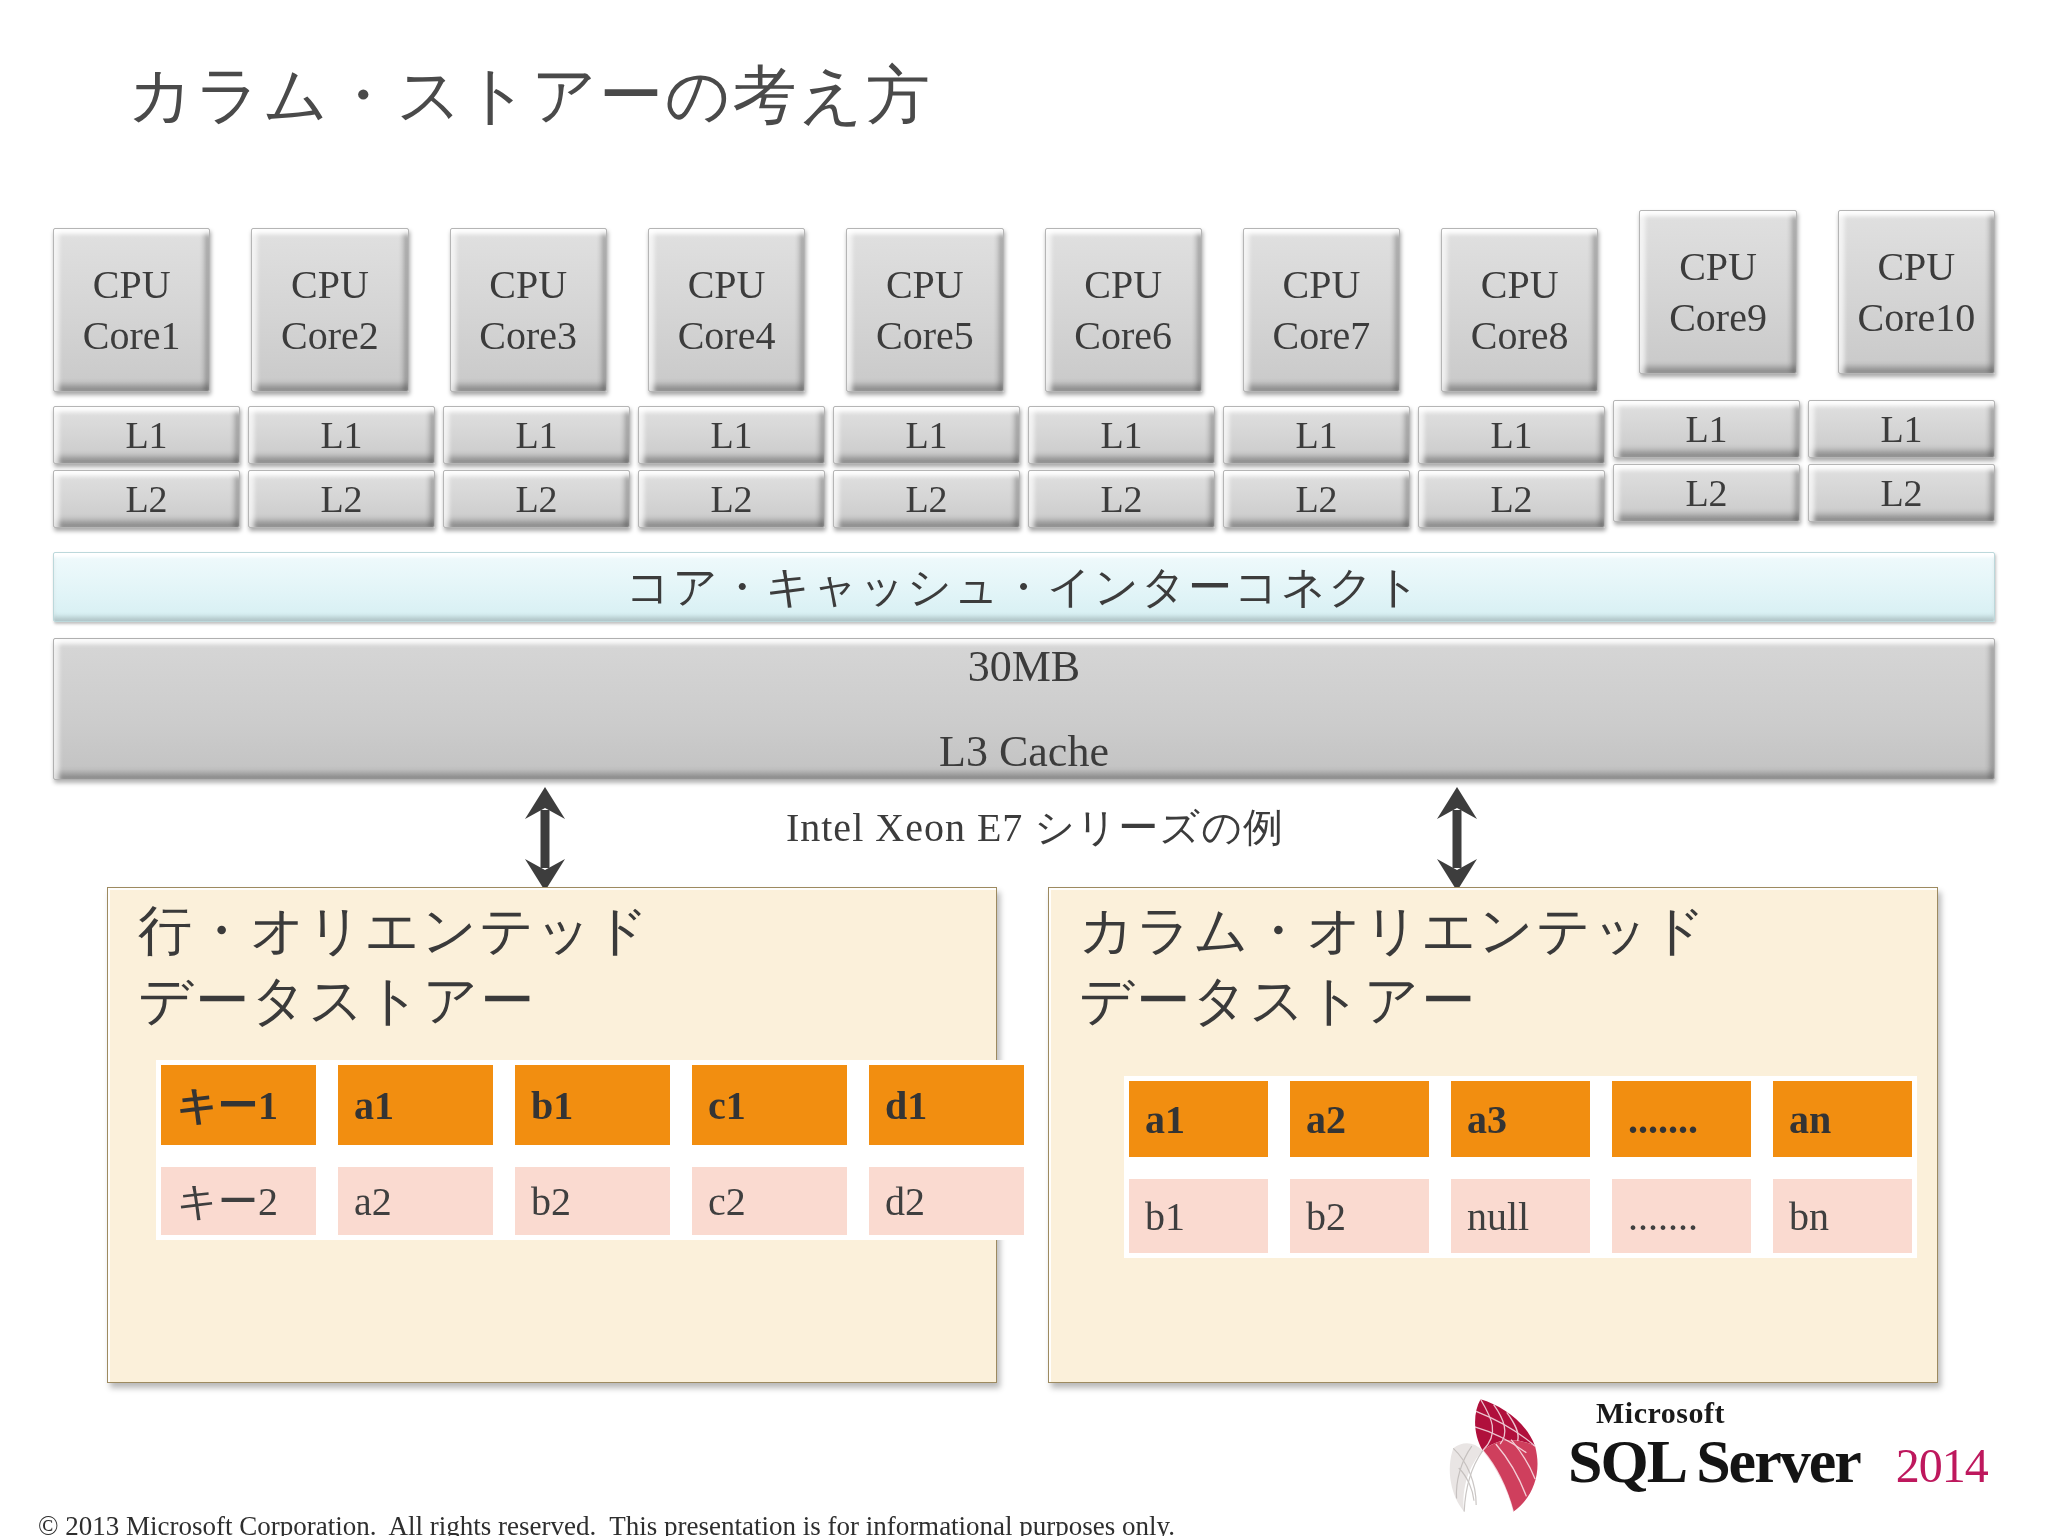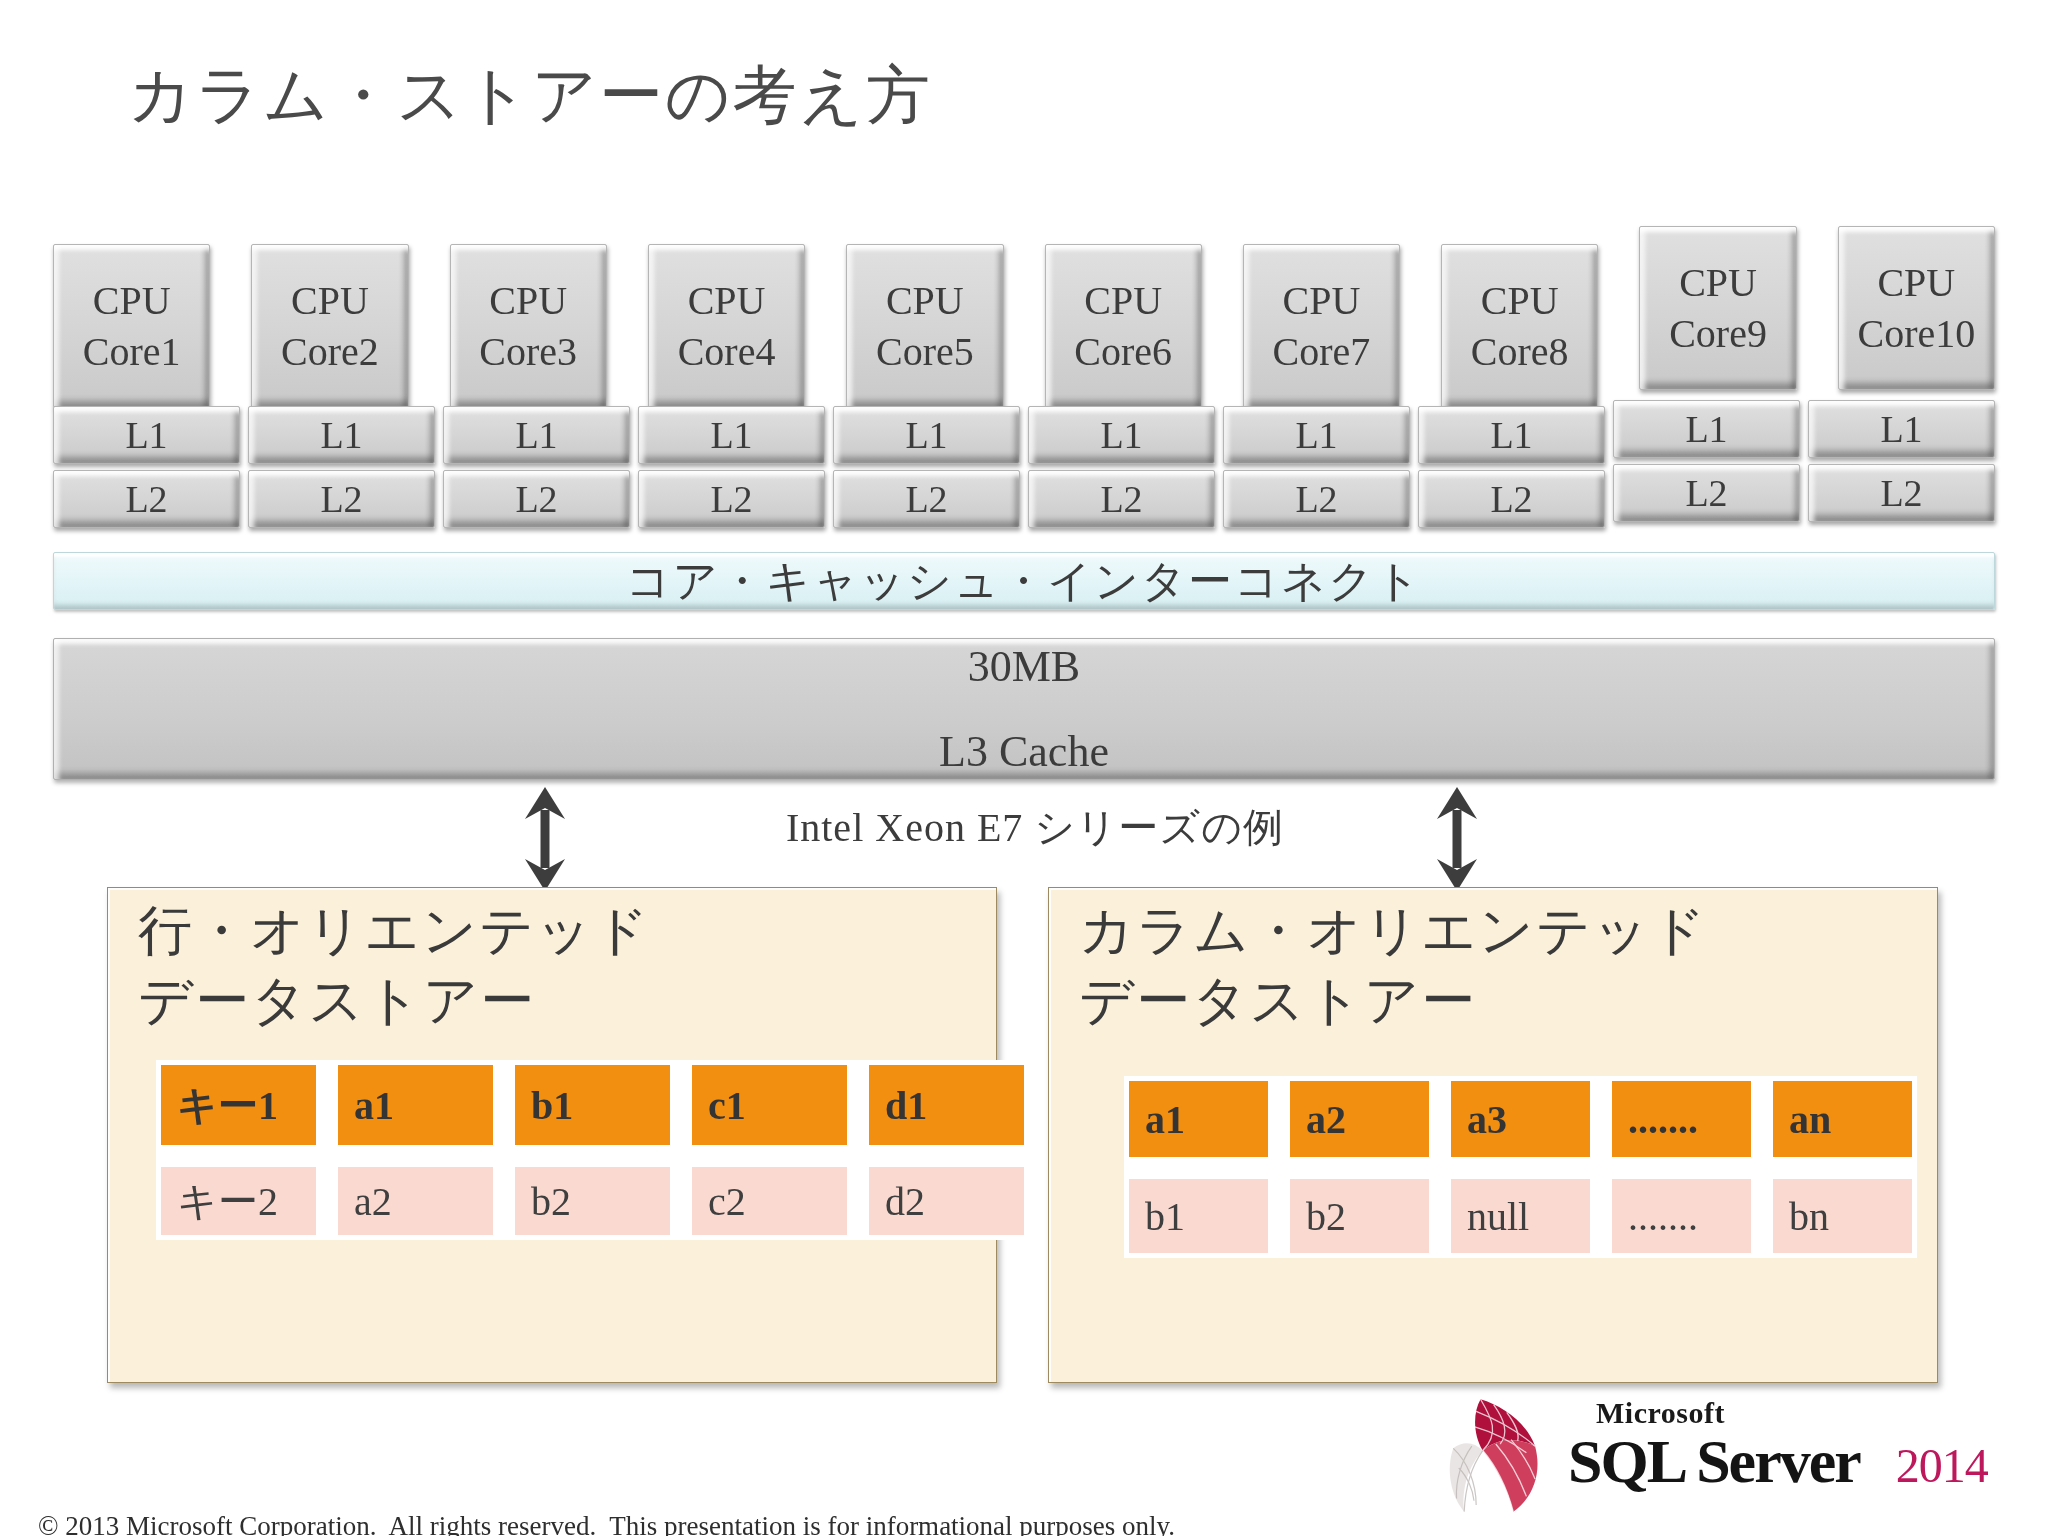--- a/index.html
+++ b/index.html
@@ -9,42 +9,42 @@
     overflow:hidden; font-family:Liberation Serif, serif;
     color:#3f3f3f; margin:0 auto;
   }
   .title {
     position:absolute; left:128px; top:52px; font-size:64px; font-weight:400;
     color:#4a4a4a; letter-spacing:2px; white-space:nowrap;
   }
   
   .grid-row { position:absolute; left:53px; width:1942px; display:grid;
     grid-template-columns:repeat(10,1fr); column-gap:8px; }
-  .row-cpu { top:244px; height:146px;gap:41px; }
+  .row-cpu { top:228px; height:146px;gap:41px; }
   .row-l1  { top:406px; height:58px; }
   .row-l2  { top:470px; height:58px; }
   .bevel {
     background:linear-gradient(180deg,#e0e0e0 0%,#d4d4d4 55%,#c9c9c9 100%);
     border:1px solid #b5b5b5; border-radius:2px;
     box-shadow:
       inset 0 7px 4px -2px rgba(255,255,255,.95),
       inset 7px 0 4px -2px rgba(255,255,255,.75),
       inset -7px 0 5px -2px rgba(0,0,0,.22),
       inset 0 -8px 6px -2px rgba(0,0,0,.30),
       1px 3px 4px rgba(0,0,0,.35);
   }
   .cpu-box { display:flex; flex-direction:column; align-items:center;
     justify-content:center; font-size:40px; line-height:1.28; color:#3c3c3c; }
   .cache-box { display:flex; align-items:center; justify-content:center;
     font-size:38px; color:#3c3c3c; }
   .up18 { position:relative; top:-18px; height:164px; }
   .up6  { position:relative; top:-6px; }
   
   .interconnect {
-    position:absolute; left:53px; top:552px; width:1942px; height:58px;
+    position:absolute; left:53px; top:552px; width:1942px; height:70px;
     background:linear-gradient(180deg,#f0fafc 0%,#e1f4f7 60%,#d6eff2 100%);
     border:1px solid #bcd8db; border-radius:2px;
     box-shadow: inset 0 5px 3px -1px rgba(255,255,255,.95),
       inset 0 -6px 5px -2px rgba(0,0,0,.18), 1px 2px 3px rgba(0,0,0,.25);
     display:flex; align-items:center; justify-content:center;
     font-size:44px; color:#3c3c3c; letter-spacing:2px;text-align:center;
   }
   .l3cache {
     position:absolute; left:53px; top:638px; width:1942px; height:142px;
     background:linear-gradient(180deg,#d6d6d6 0%,#cccccc 60%,#c2c2c2 100%);

